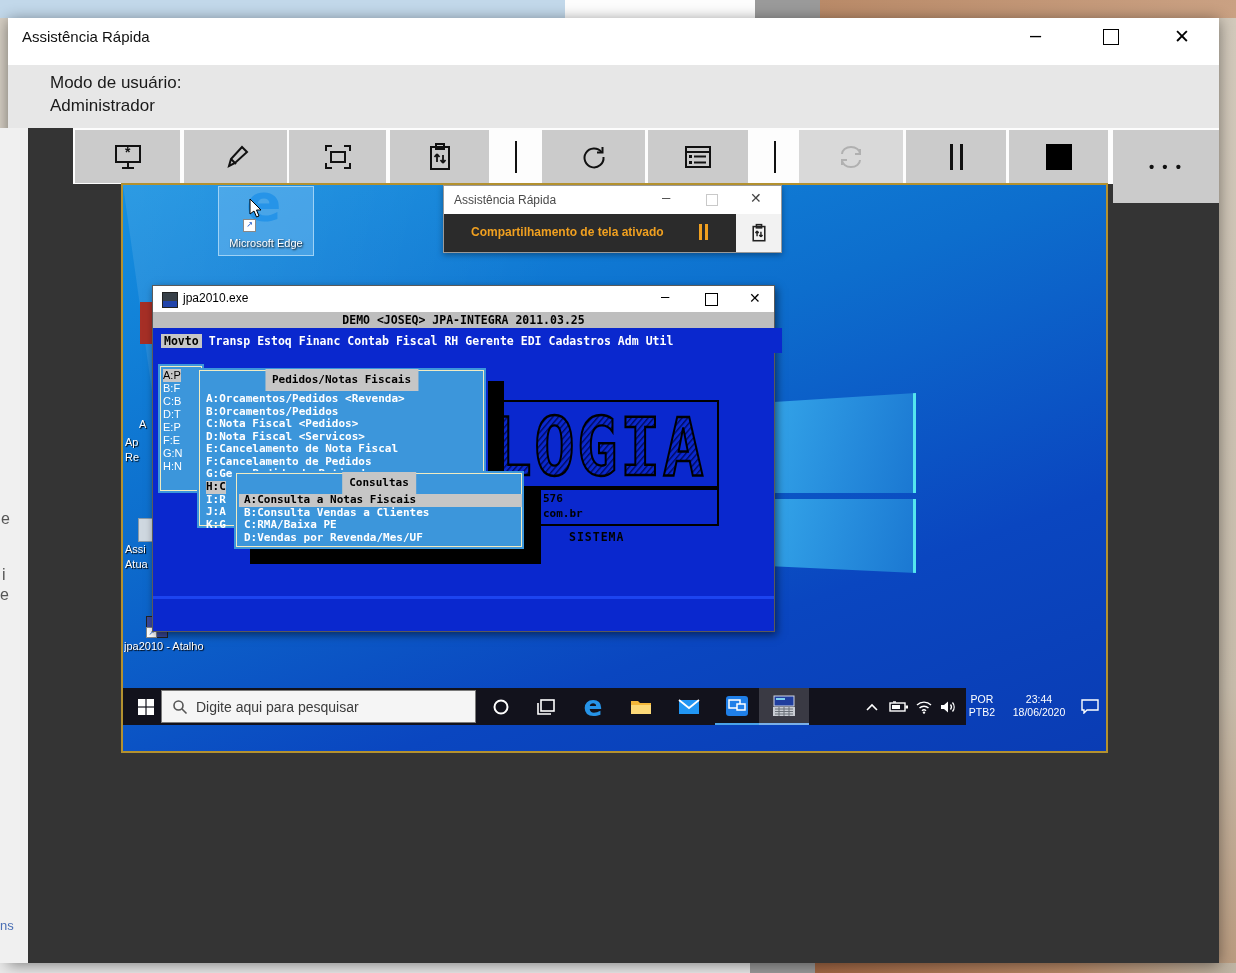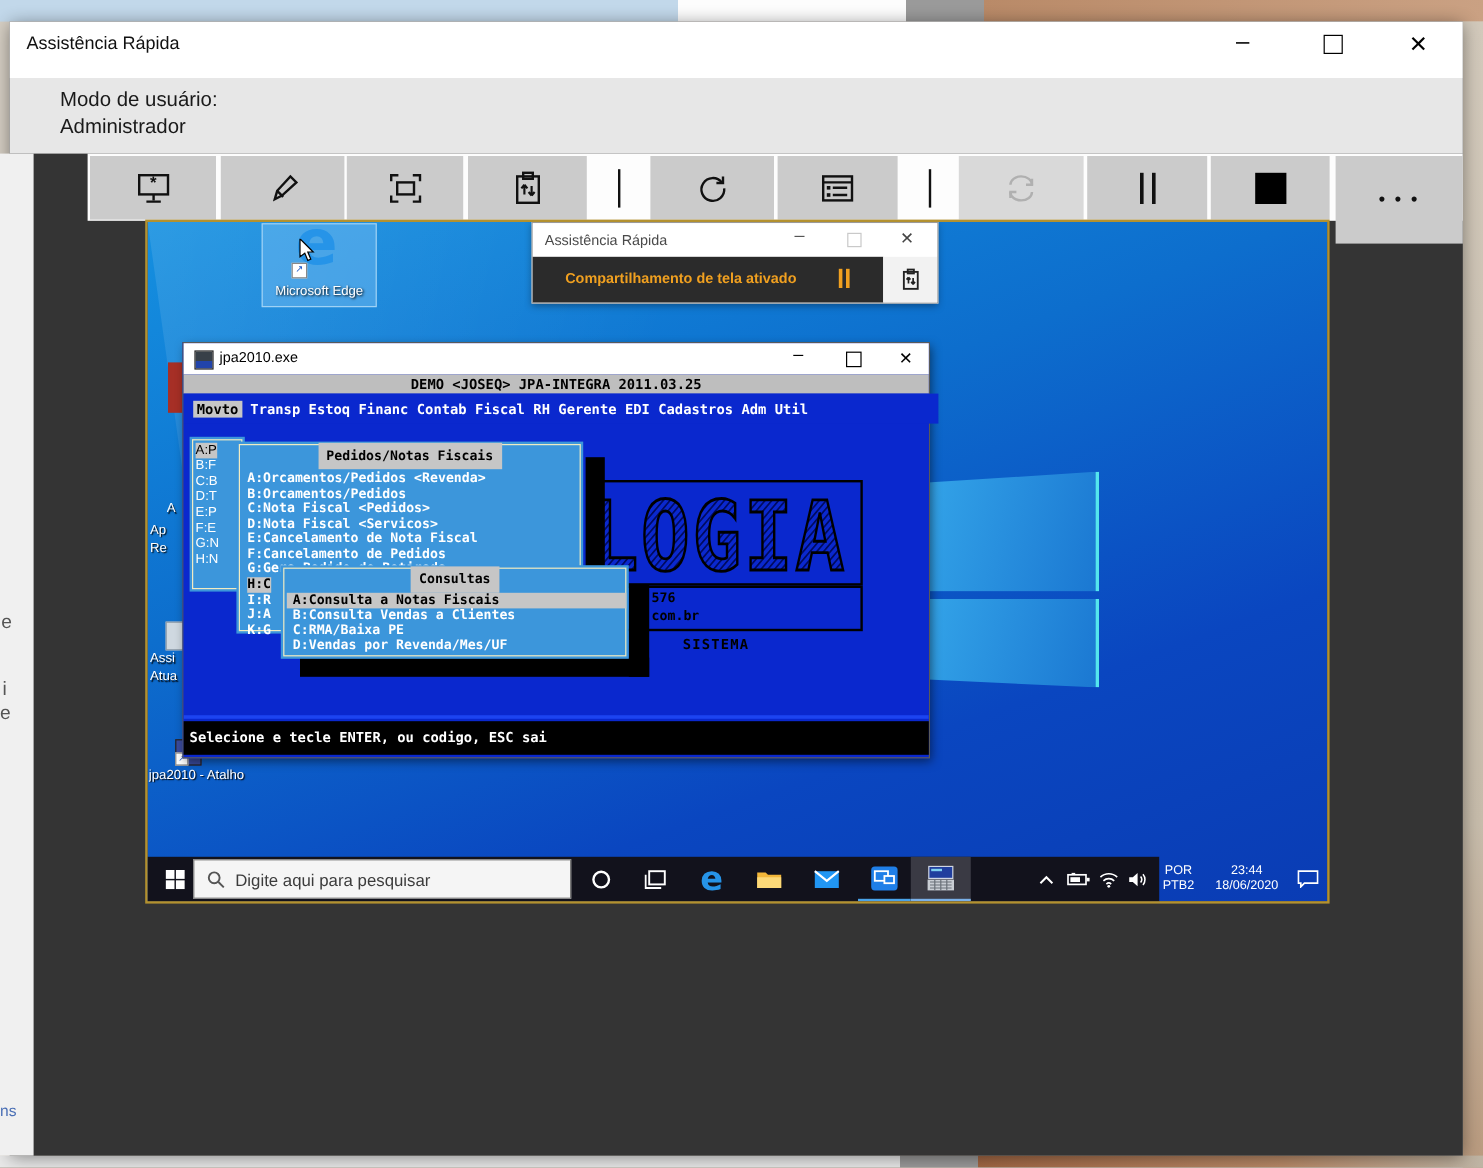--- a/index.html
+++ b/index.html
@@ -286,26 +286,23 @@
           <div class="a mtitle mono" style="left:50%;top:1px;transform:translateX(-50%);">Consultas</div>
           <div class="a ditem mono hl" style="left:5px;top:23px;width:278px;padding-left:5px;cursor:pointer;">A:Consulta a Notas Fiscais</div>
           <div class="a ditem mono" style="left:10px;top:36px;cursor:pointer;">B:Consulta Vendas a Clientes</div>
           <div class="a ditem mono" style="left:10px;top:48px;cursor:pointer;text-align:center;">C:RMA/Baixa PE</div>
           <div class="a ditem mono" style="left:10px;top:61px;cursor:pointer;">D:Vendas por Revenda/Mes/UF</div>
         </div>
 
         <div class="a" style="left:0;top:243px;width:621px;height:3px;background:#1c44f0;"></div>
       </div>
 
-      <div class="a dos-status mono" style="left:0;top:315px;width:621px;height:28px;">
-        <span class="a" style="left:5px;top:6px;">Selecione e tecle ENTER, ou codigo, ESC sai</span>
-      </div>
-    </div>
-
-    <div class="a taskbar" style="left:0;top:529px;width:843px;height:37px;">
+    </div>
+
+    <div class="a taskbar" style="left:0;top:503px;width:843px;height:37px;">
       <div class="a tb-icon" style="left:8px;top:0;width:30px;height:37px;">
         <svg width="16" height="16" viewBox="0 0 16 16">
           <rect x="0" y="0" width="7.4" height="7.4" fill="#fff"></rect>
             <rect x="8.6" y="0" width="7.4" height="7.4" fill="#fff"></rect>
           <rect x="0" y="8.6" width="7.4" height="7.4" fill="#fff"></rect>
             <rect x="8.6" y="8.6" width="7.4" height="7.4" fill="#fff"></rect>
         </svg>
       </div>
       <div class="a searchbox" style="left:38px;top:2px;width:315px;height:33px;cursor:text;">
         <svg width="16" height="16" viewBox="0 0 16 16" style="margin:0 8px 0 10px;">

